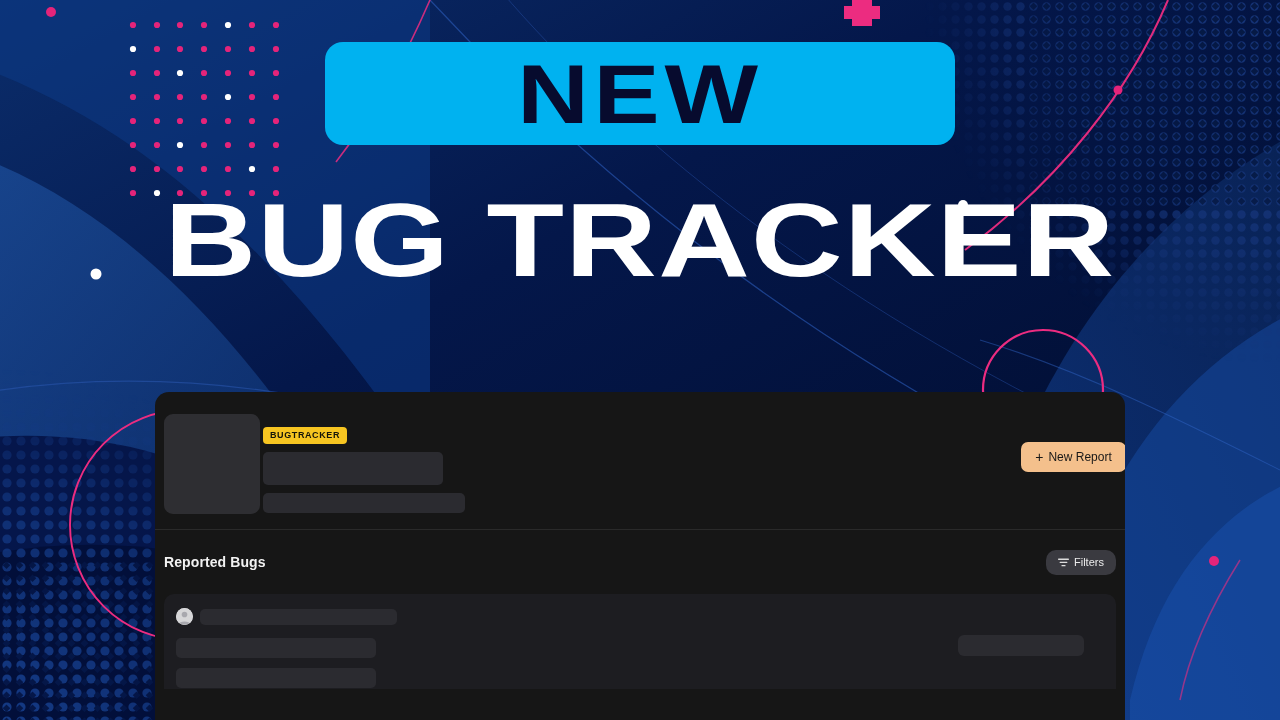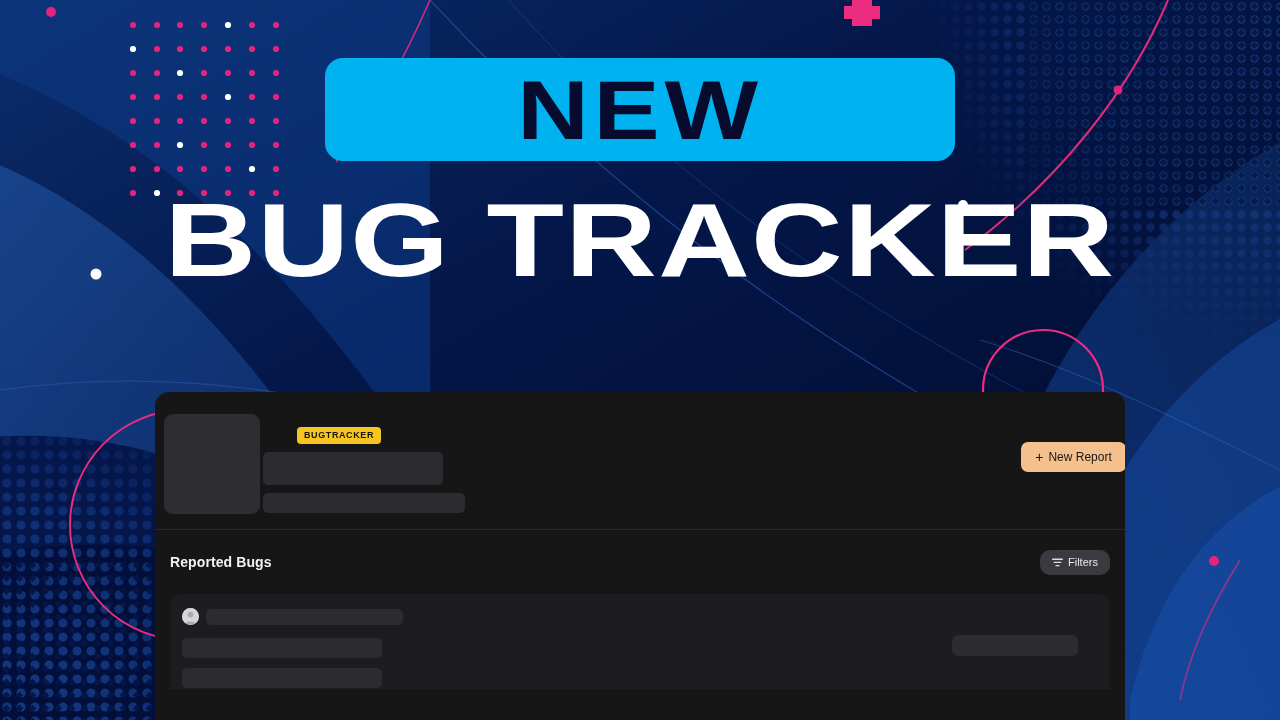--- a/index.html
+++ b/index.html
@@ -12,21 +12,21 @@
 
   
   #bg { position:absolute; inset:0; overflow:hidden; }
   #bg svg { position:absolute; inset:0; display:block; }
 
   
   .hero { position:absolute; left:0; top:0; width:1280px; z-index:6; }
 
   .new-badge {
     position:absolute;
-    left:325px; top:58px;
+    left:325px; top:42px;
     width:630px; height:103px;
     background:#00b2f0;
     border-radius:18px;
     display:flex; align-items:center; justify-content:center;
   }
   .new-badge .txt {
     font-family:"Liberation Sans", sans-serif;
     font-weight:bold;
     font-size:84px;
     letter-spacing:4px;
@@ -74,21 +74,20 @@
   .header-meta { position:absolute; left:108px; top:32px; }
   .brand-badge {
     display:inline-block;
     background:#f7c521;
     color:#15150a;
     font-size:9px;
     font-weight:bold;
     letter-spacing:0.6px;
     padding:3px 7px 4px;
     border-radius:4px;
-    margin-left:34px;
   }
   .skel { background:#2b2b30; border-radius:5px; }
   .sk-title { width:180px; height:33px; margin-top:8px; }
   .sk-sub   { width:202px; height:20px; margin-top:8px; }
 
   .new-report-btn {
     position:absolute;
     right:-1px; top:50px;
     width:105px; height:30px;
     background:#f4c08c;
@@ -97,21 +96,21 @@
     border-radius:7px;
     font-family:"Liberation Sans", sans-serif;
     font-size:12px;
     display:flex; align-items:center; justify-content:center;
     gap:5px;
     cursor:pointer;
   }
   .new-report-btn .plus { font-size:14px; line-height:1; }
 
   
-  .list-section { position:relative; padding:0 15px; }
+  .list-section { position:relative; padding:0 9px; }
   .list-head {
     height:64px;
     display:flex; align-items:center; justify-content:space-between;
   }
   .list-head h2 {
     font-size:14px; font-weight:bold; color:#f2f2f2;
     letter-spacing:0.1px;
   }
   .filters-btn {
     width:70px; height:25px;

